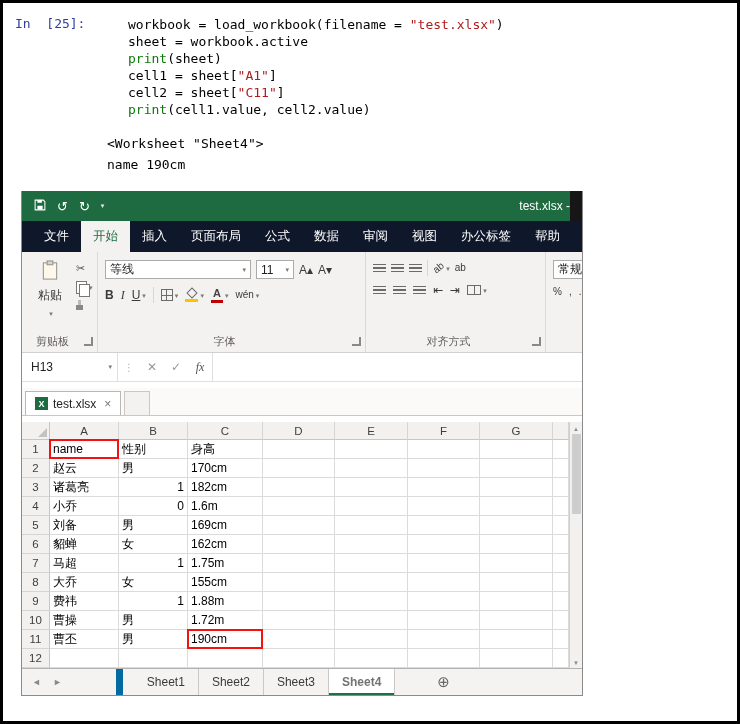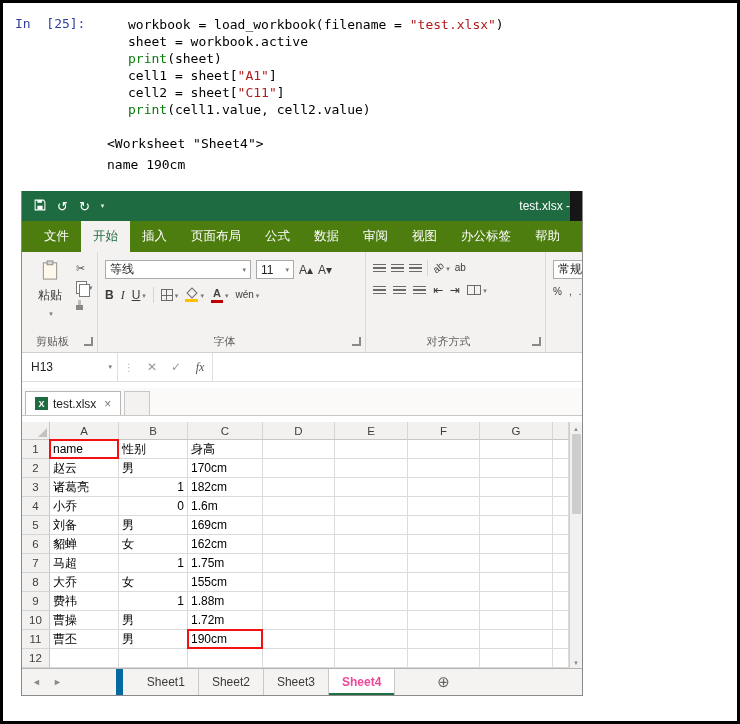--- a/index.html
+++ b/index.html
@@ -18,21 +18,21 @@
   
   .xl{margin:16px 0 0 18px;width:560px;border:1px solid #8a8a8a;border-top:none;background:#fff;overflow:hidden;}
 
   .titlebar{height:30px;background:#1E6B41;display:flex;align-items:center;color:#fff;}
   .qat{display:flex;gap:11px;margin-left:12px;align-items:center;font-size:13px;}
   .qbtn{color:#fff;line-height:1;cursor:default;}
   .qdd{font-size:7px;color:#e8e8e8;}
   .title-text{margin-left:auto;font-size:12px;white-space:nowrap;}
   .win-cut{width:12px;height:30px;background:#161616;flex:none;}
 
-  .rtabs{height:31px;background:#4d7c0f;display:flex;align-items:stretch;padding-left:10px;overflow:hidden;}
+  .rtabs{height:31px;background:#0f172a;display:flex;align-items:stretch;padding-left:10px;overflow:hidden;}
   .rtab{display:flex;align-items:center;padding:0 12px;color:#fff;font-size:12.5px;white-space:nowrap;}
   .rtab.active{background:#F4F2F0;color:#1E6B41;}
 
   .ribbon{height:100px;background:#F4F2F0;border-bottom:1px solid #D2CFCC;display:flex;overflow:hidden;}
   .rgroup{position:relative;flex:none;border-right:1px solid #DDD9D5;box-sizing:border-box;}
   .rgroup-label{position:absolute;bottom:3px;left:0;right:14px;text-align:center;font-size:11px;color:#605E5C;}
   .launcher{position:absolute;right:4px;bottom:6px;width:7px;height:7px;
             border-right:2px solid #8A8886;border-bottom:2px solid #8A8886;}
   .g-clip{width:76px;display:flex;}
   .g-font{width:268px;}
@@ -115,21 +115,21 @@
   .vsar{font-size:6px;color:#8a8a8a;padding:4px 0 2px;}
   .vthumb{width:9px;height:80px;background:#CDCDCD;border-radius:1px;}
   .vspace{flex:1;}
 
   .sheetbar{height:26px;background:#F4F3F2;border-top:1px solid #B5B3B1;display:flex;align-items:stretch;}
   .snav{display:flex;align-items:center;color:#8a8a8a;font-size:9px;padding:0 6px;}
   .snav:first-child{padding-left:10px;}
   .stabs{display:flex;align-items:stretch;margin-left:48px;}
   .stab{display:flex;align-items:center;padding:0 13px;font-size:12px;color:#3a3a3a;border-right:1px solid #CBC9C7;}
   .stab:first-child{border-left:7px solid #0369a1;padding-left:24px;}
-  .stab.active{background:#fff;color:#ec4899;font-weight:bold;box-shadow:inset 0 -2px 0 #1E7145;}
+  .stab.active{background:#fff;color:#737373;font-weight:bold;box-shadow:inset 0 -2px 0 #1E7145;}
   .addsheet{display:flex;align-items:center;margin-left:42px;color:#666;font-size:15px;}
 </style>
 </head>
 <body>
 
 <div class="frame">
 
   <div class="nb">
     <div class="nb-prompt">In  [25]:</div>
     <div class="nb-code" id="code-lines"><div class="code-line"><span class="seg seg-plain">workbook = load_workbook(filename = </span><span class="seg seg-string">"test.xlsx"</span><span class="seg seg-plain">)</span></div><div class="code-line"><span class="seg seg-plain">sheet = workbook.active</span></div><div class="code-line"><span class="seg seg-builtin">print</span><span class="seg seg-plain">(sheet)</span></div><div class="code-line"><span class="seg seg-plain">cell1 = sheet[</span><span class="seg seg-string">"A1"</span><span class="seg seg-plain">]</span></div><div class="code-line"><span class="seg seg-plain">cell2 = sheet[</span><span class="seg seg-string">"C11"</span><span class="seg seg-plain">]</span></div><div class="code-line"><span class="seg seg-builtin">print</span><span class="seg seg-plain">(cell1.value, cell2.value)</span></div></div>

